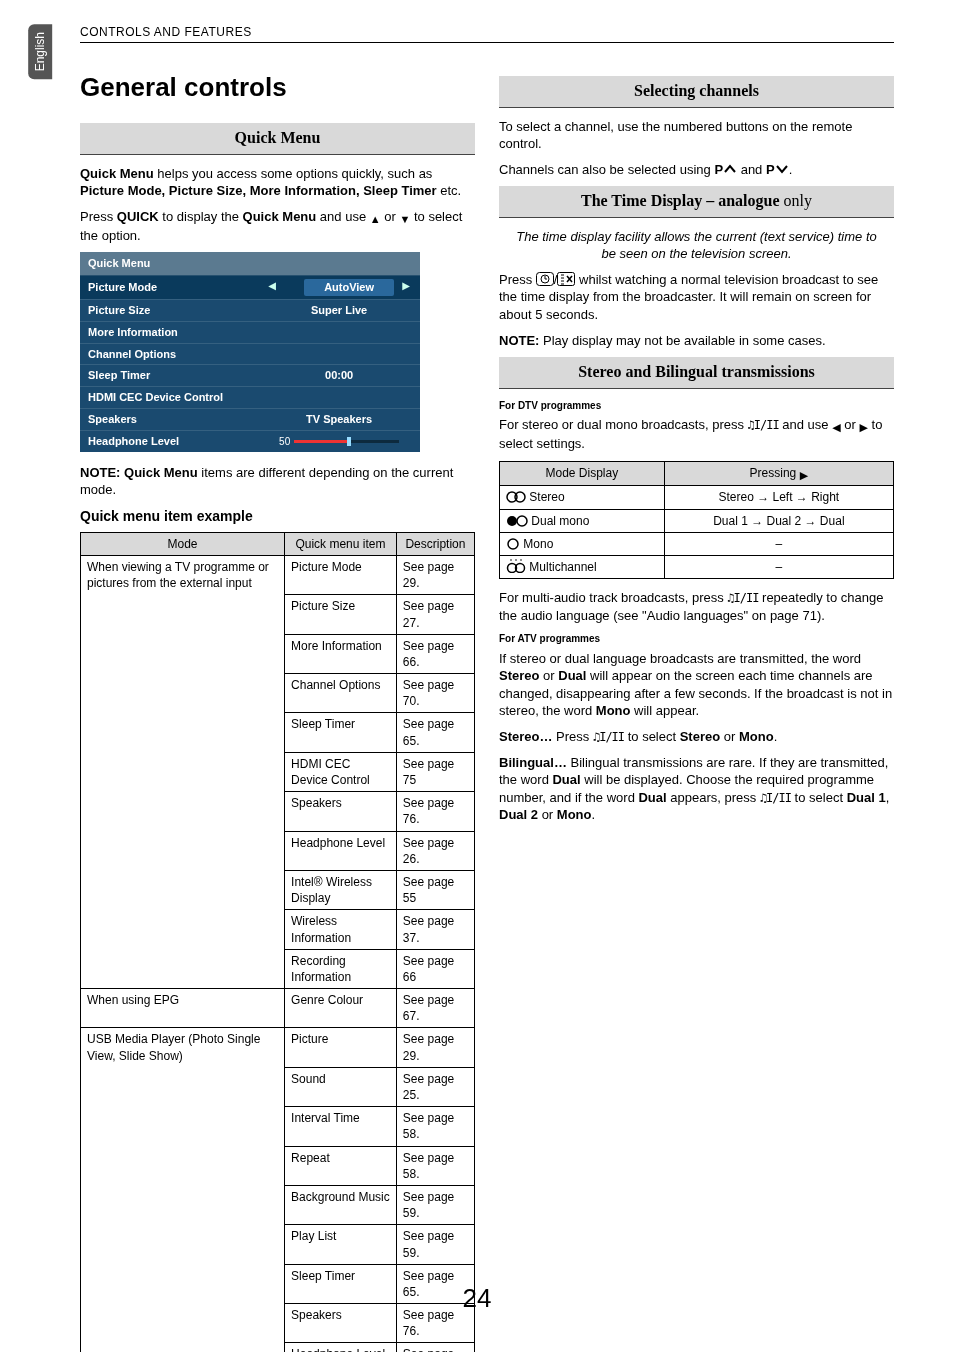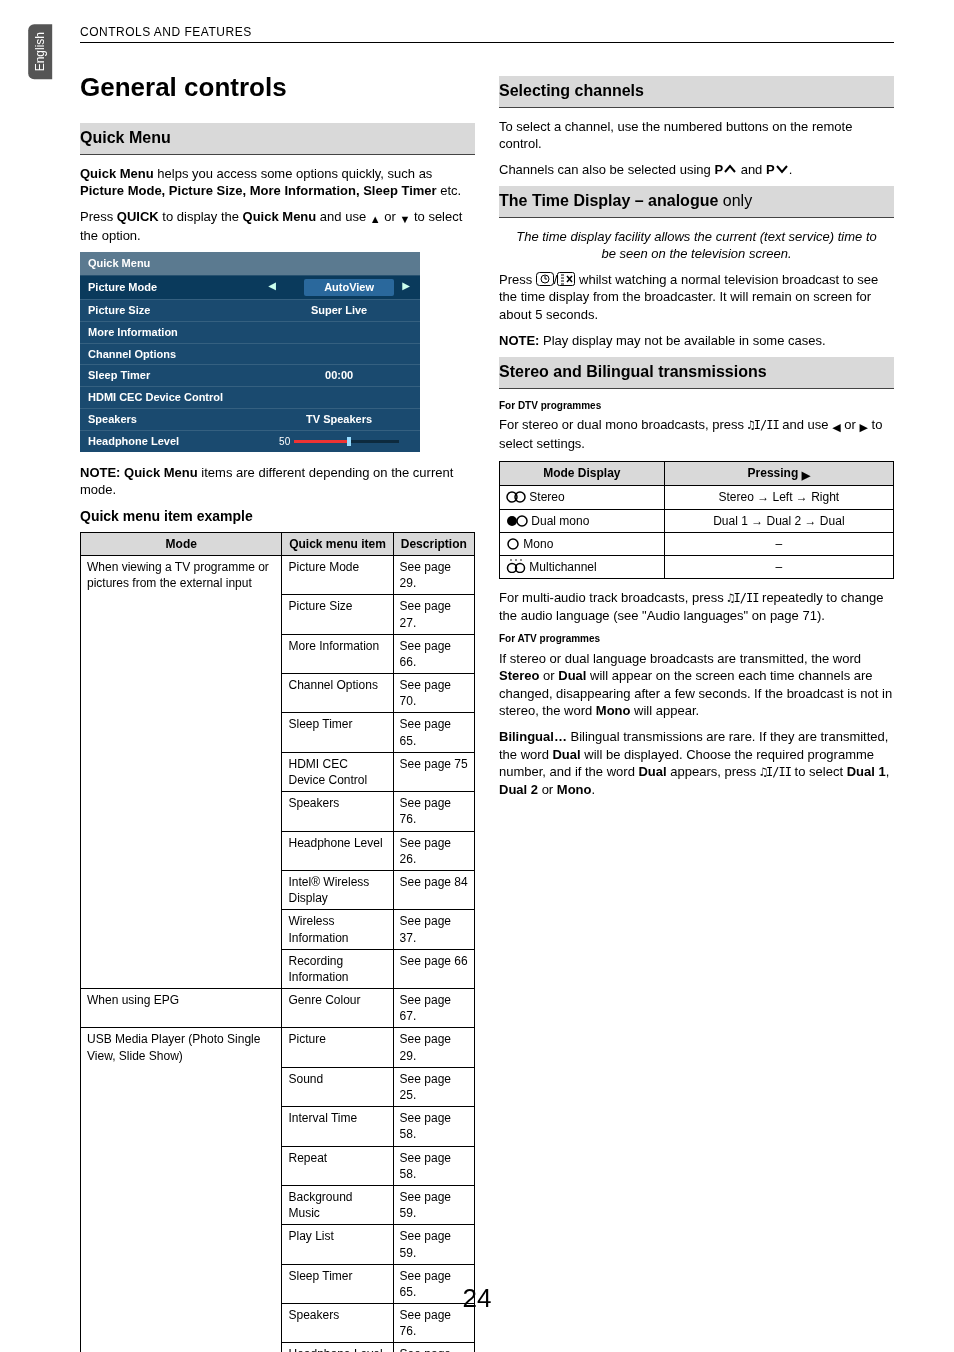--- a/index.html
+++ b/index.html
@@ -51,26 +51,27 @@
   .col {
     width: 50%;
   }
   h1 {
     font-size: 26px;
     font-weight: 700;
     margin-bottom: 18px;
   }
   .section-bar {
     background: #d9d9d9;
-    text-align: left;
+    text-align: center;
     font-weight: 700;
     font-size: 16px;
     padding: 4px 0 5px 0;
     margin: 6px 0 10px 0;
     border-bottom: 1px solid #444;
+    font-family: Liberation Serif, serif;
   }
   p { margin-bottom: 8px; }
   .italic { font-style: italic; text-align: center; padding: 0 12px; }
   .bold { font-weight: 700; }
   h3 { font-size: 14px; font-weight: 700; margin: 6px 0 6px 0; }
   h4 { font-size: 10px; font-weight: 700; margin: 8px 0 4px 0; }
 
   
   .menu-shot {
     background: #1a4a6f;
@@ -123,21 +124,21 @@
   table.qmtable th, table.qmtable td,
   table.modet th, table.modet td {
     border: 1px solid #000;
     padding: 3px 6px;
     text-align: left;
     vertical-align: top;
   }
   table.qmtable th, table.modet th {
     background: #d9d9d9;
     text-align: center;
-    font-weight: 700;
+    font-weight: 400;
   }
   table.modet td.ctr, table.modet th { text-align:center; }
   .modet td:first-child { white-space: nowrap; }
 
   .glyph {
     display:inline-flex; align-items:center; justify-content:center;
     vertical-align: -2px;
   }
   .tri-up { font-size: 11px; }
   .tri-down { font-size: 11px; }
@@ -268,21 +269,21 @@
           <tr>
             <td>Speakers</td>
             <td>See page 76.</td>
           </tr>
           <tr>
             <td>Headphone  Level</td>
             <td>See page 26.</td>
           </tr>
           <tr>
             <td>Intel® Wireless Display</td>
-            <td>See page 84</td>
+            <td>See page 55</td>
           </tr>
           <tr>
             <td>Wireless Information</td>
             <td>See page 37.</td>
           </tr>
           <tr>
             <td>Recording Information</td>
             <td>See page 66</td>
           </tr>
           <tr>
@@ -427,18 +428,21 @@
 
     <p>
       <span>For multi-audio track broadcasts, press </span><span class="audio-ico">♫I/II</span><span> repeatedly to change the audio language (see "Audio languages" on page 71).</span>
     </p>
 
     <h4>For ATV programmes</h4>
     <p>
       <span>If stereo or dual language broadcasts are transmitted, the word </span><span class="bold">Stereo</span><span> or </span><span class="bold">Dual</span><span> will appear on the screen each time channels are changed, disappearing after a few seconds. If the broadcast is not in stereo, the word </span><span class="bold">Mono</span><span> will appear.</span>
     </p>
     <p>
+      <span class="bold">Stereo…</span><span> Press </span><span class="audio-ico">♫I/II</span><span> to select </span><span class="bold">Stereo</span><span> or </span><span class="bold">Mono</span><span>.</span>
+    </p>
+    <p>
       <span class="bold">Bilingual…</span><span> Bilingual transmissions are rare. If they are transmitted, the word </span><span class="bold">Dual</span><span> will be displayed. Choose the required programme number, and if the word </span><span class="bold">Dual</span><span> appears, press </span><span class="audio-ico">♫I/II</span><span> to select </span><span class="bold">Dual 1</span><span>, </span><span class="bold">Dual 2</span><span> or </span><span class="bold">Mono</span><span>.</span>
     </p>
   </div>
 </div>
 
 <div class="page-num">24</div>
 
 </body></html>

